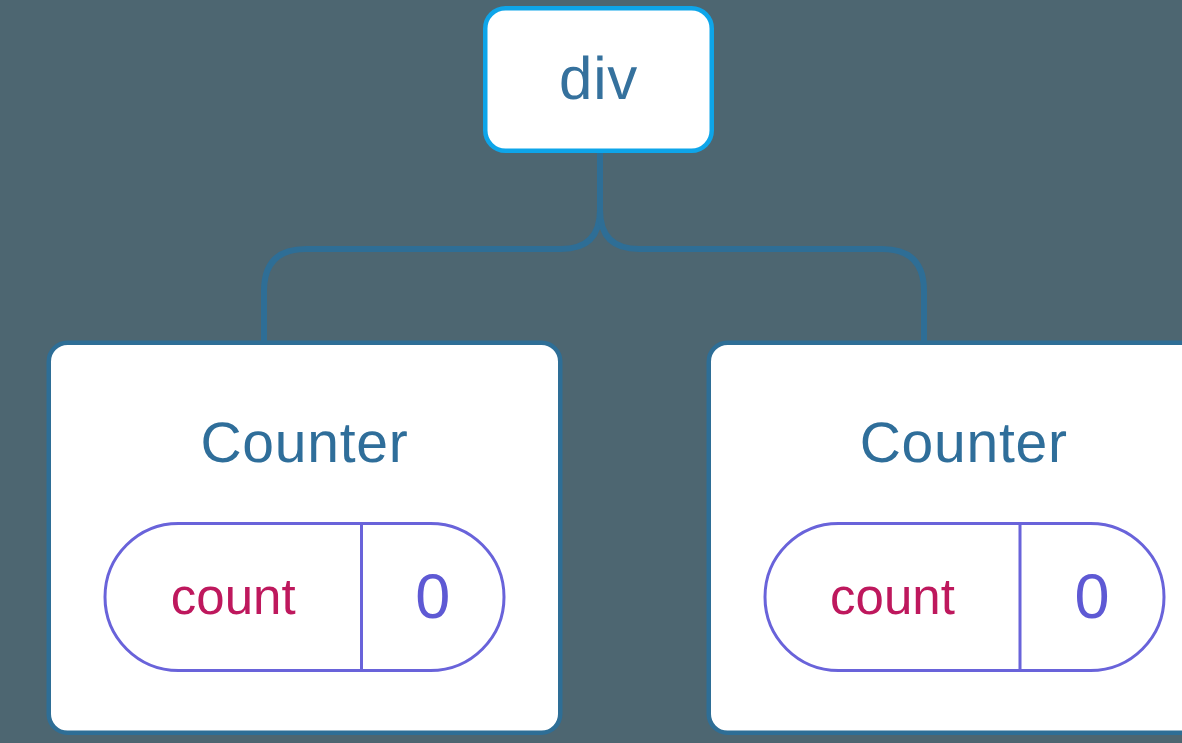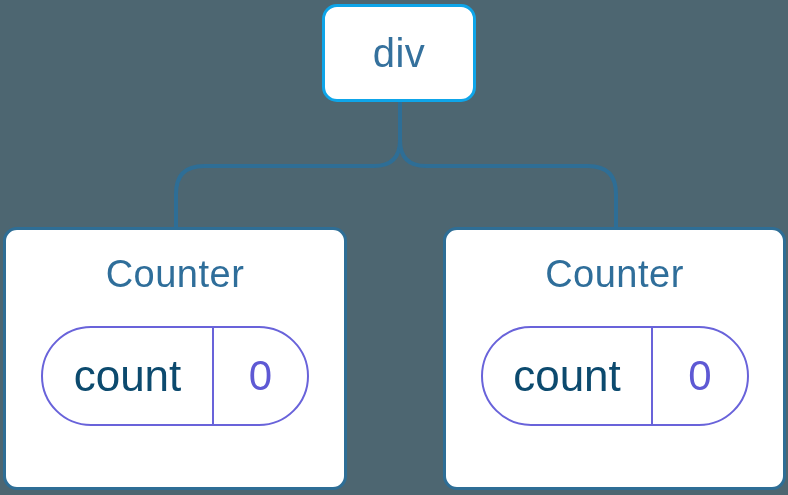--- a/index.html
+++ b/index.html
@@ -47,21 +47,22 @@
     position: absolute;
     top: 227px;
     height: 263px;
     background: #ffffff;
     border: 3px solid #2e6e96;
     border-radius: 14px;
     box-sizing: border-box;
     display: flex;
     flex-direction: column;
     align-items: center;
-    padding-top: 20px;
+    padding-top: 42px;
+    margin-left: 28px;
   }
   .counter-card.left  { left: 3px;   width: 344px; }
   .counter-card.right { left: 443px; width: 343px; }
   .card-title {
     color: #2f6e9a;
     font-size: 38px;
     font-weight: 500;
     line-height: 48px;
     letter-spacing: 0.5px;
   }
@@ -74,22 +75,22 @@
     box-sizing: border-box;
     display: flex;
     align-items: stretch;
     background: #ffffff;
   }
   .pill-key-cell {
     flex: 0 0 64%;
     display: flex;
     align-items: center;
     justify-content: center;
-    color: #0c4a6e;
-    font-size: 44px;
+    color: #be185d;
+    font-size: 34px;
   }
   .pill-value-cell {
     flex: 1 1 auto;
     border-left: 2px solid #6963da;
     display: flex;
     align-items: center;
     justify-content: center;
     color: #5e59d4;
     font-size: 42px;
   }

